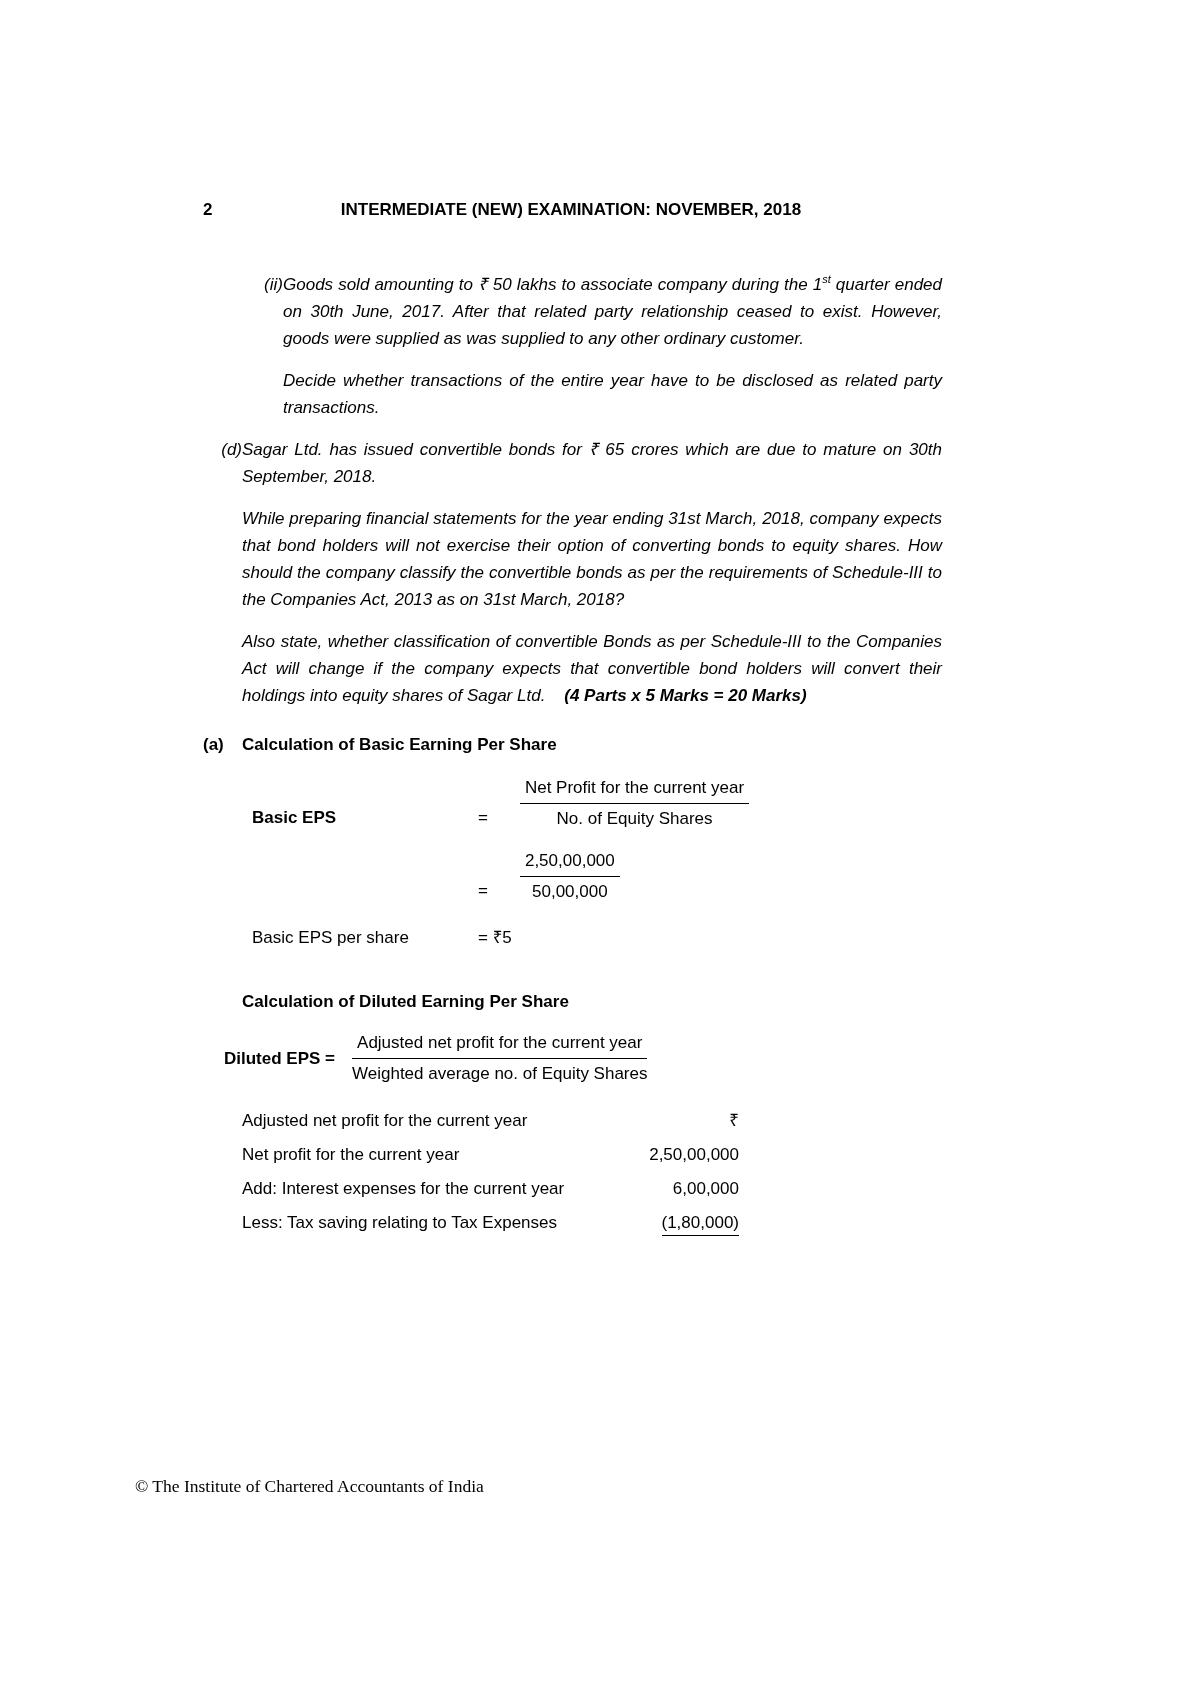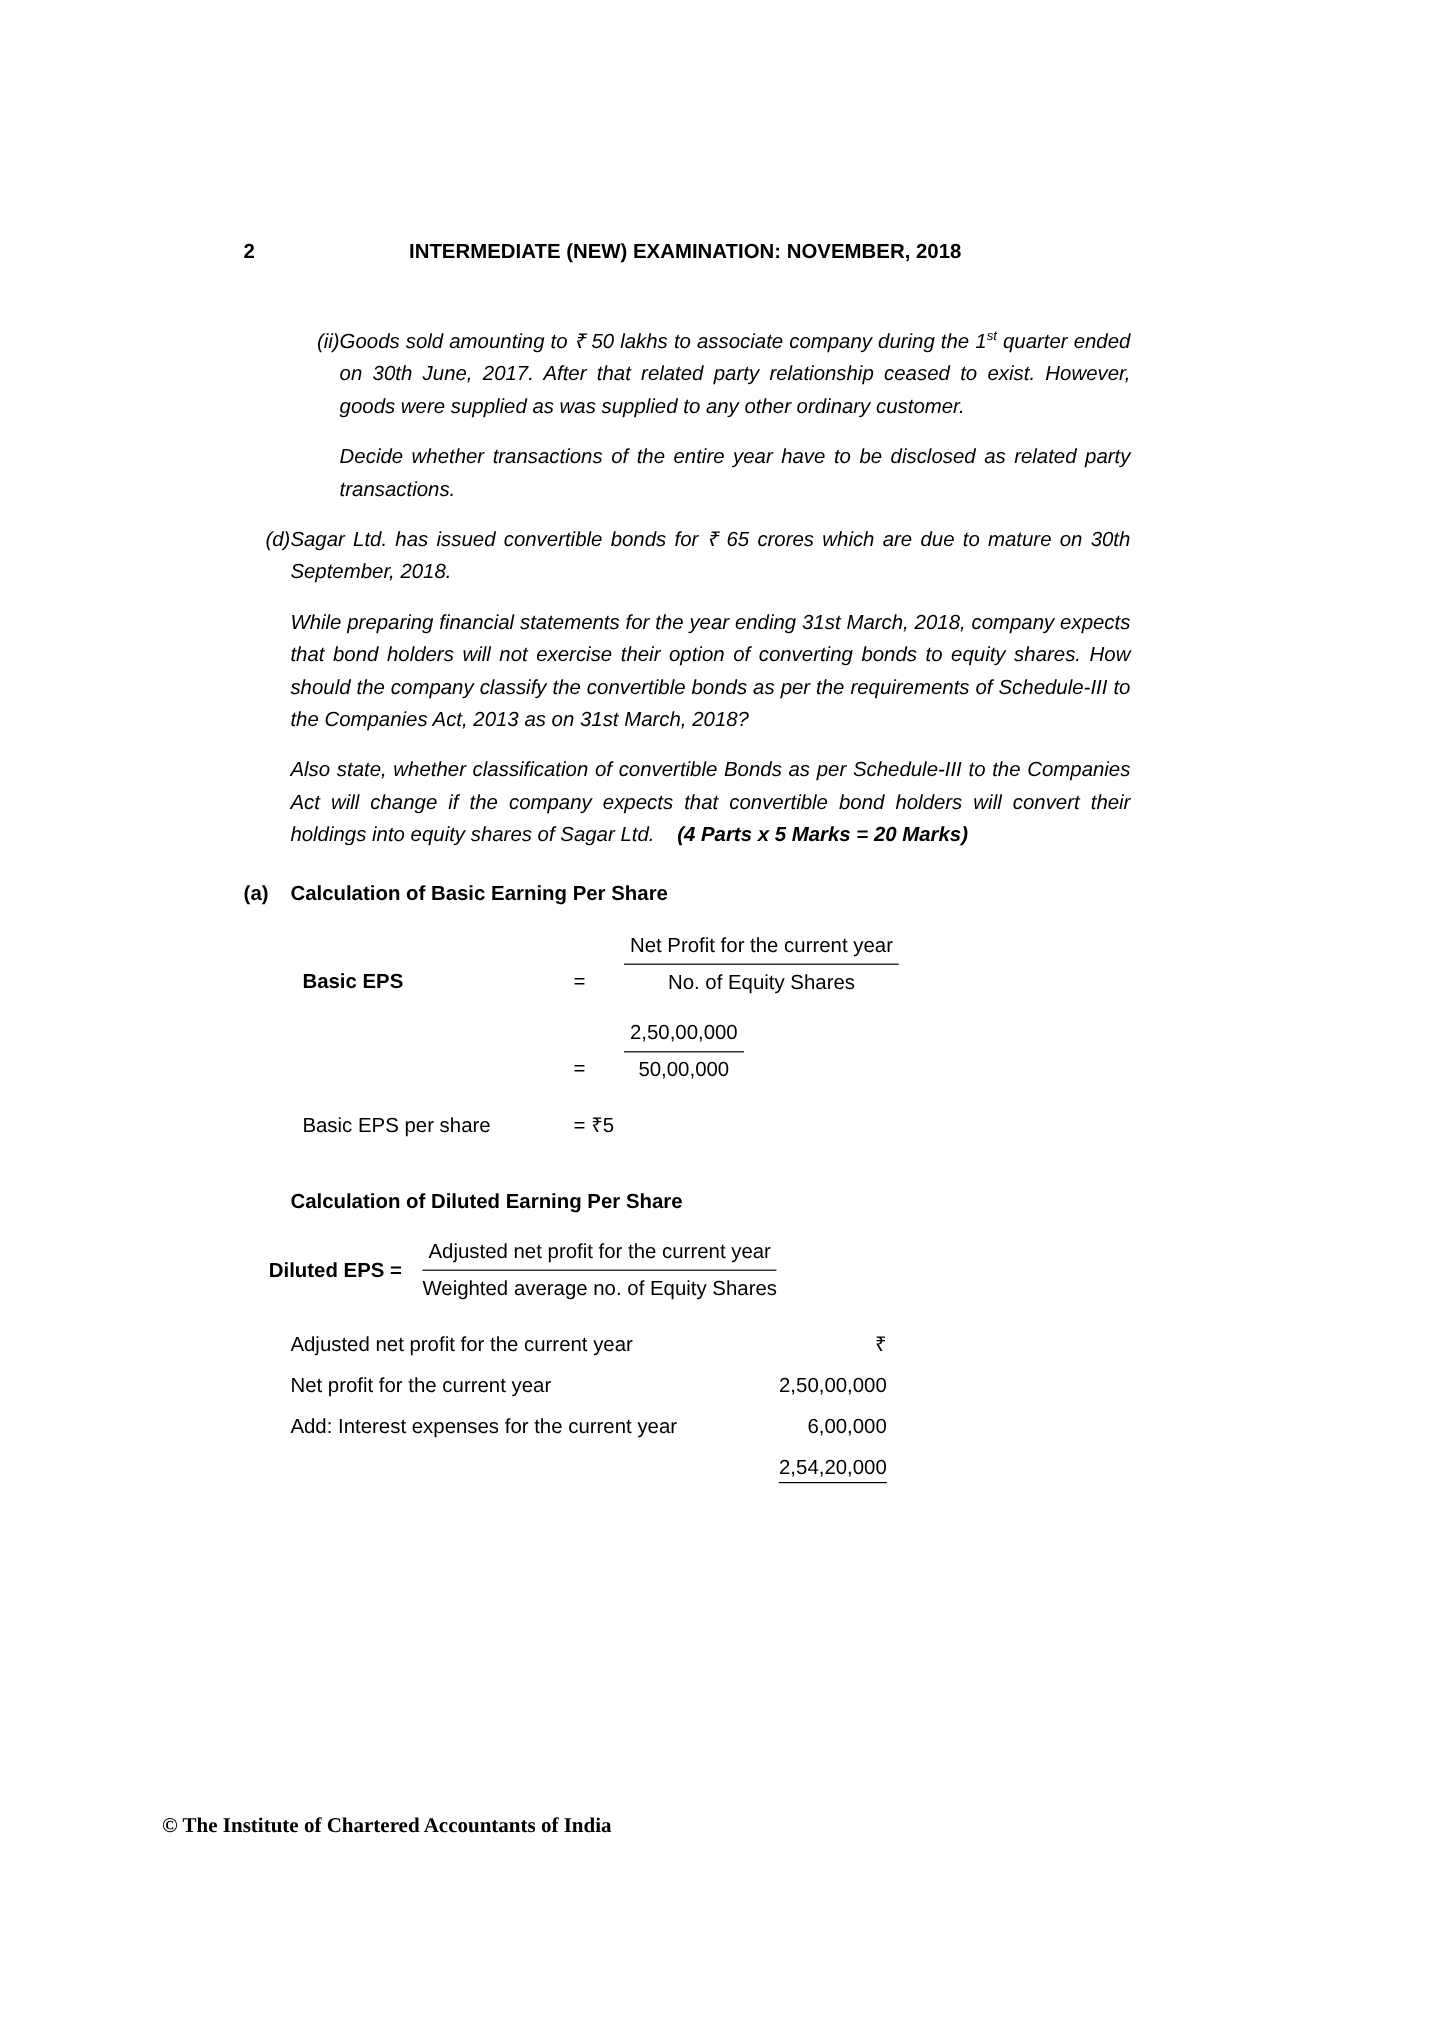--- a/index.html
+++ b/index.html
@@ -65,23 +65,23 @@
   .stmt-row { display: flex; justify-content: space-between; margin-bottom: 13px; line-height: 21px; }
   .stmt-row .lbl { flex: 1; }
   .stmt-row .val { text-align: right; white-space: nowrap; }
   .val.underline { border-bottom: 1.5px solid #000; padding-bottom: 2px; }
   .stmt-row.total { justify-content: flex-end; }
   .note { margin: 18px 0 0 42px; }
   
   .footer {
     position: absolute;
     left: 135px;
-    top: 1511px;
+    top: 1476px;
     font-family: "Liberation Serif", serif;
-    font-weight: bold;
+    font-weight: normal;
     font-size: 17.5px;
   }
 </style>
 </head>
 <body>
 
 <div class="page">
   <div class="content">
 
     <div class="header-row">
@@ -155,22 +155,23 @@
           <span class="val">₹</span>
         </div>
         <div class="stmt-row">
           <span class="lbl">Net profit for the current year</span>
           <span class="val">2,50,00,000</span>
         </div>
         <div class="stmt-row">
           <span class="lbl">Add: Interest expenses for the current year</span>
           <span class="val">6,00,000</span>
         </div>
-        <div class="stmt-row total">
-          <span class="val underline">2,54,20,000</span>
+        <div class="stmt-row">
+          <span class="lbl">Less: Tax saving relating to Tax Expenses</span>
+          <span class="val underline"> (1,80,000)</span>
         </div>
       </div>
 
     </div>
   </div>
 
   <div class="footer">© The Institute of Chartered Accountants of India</div>
 </div>
 
 </body></html>

